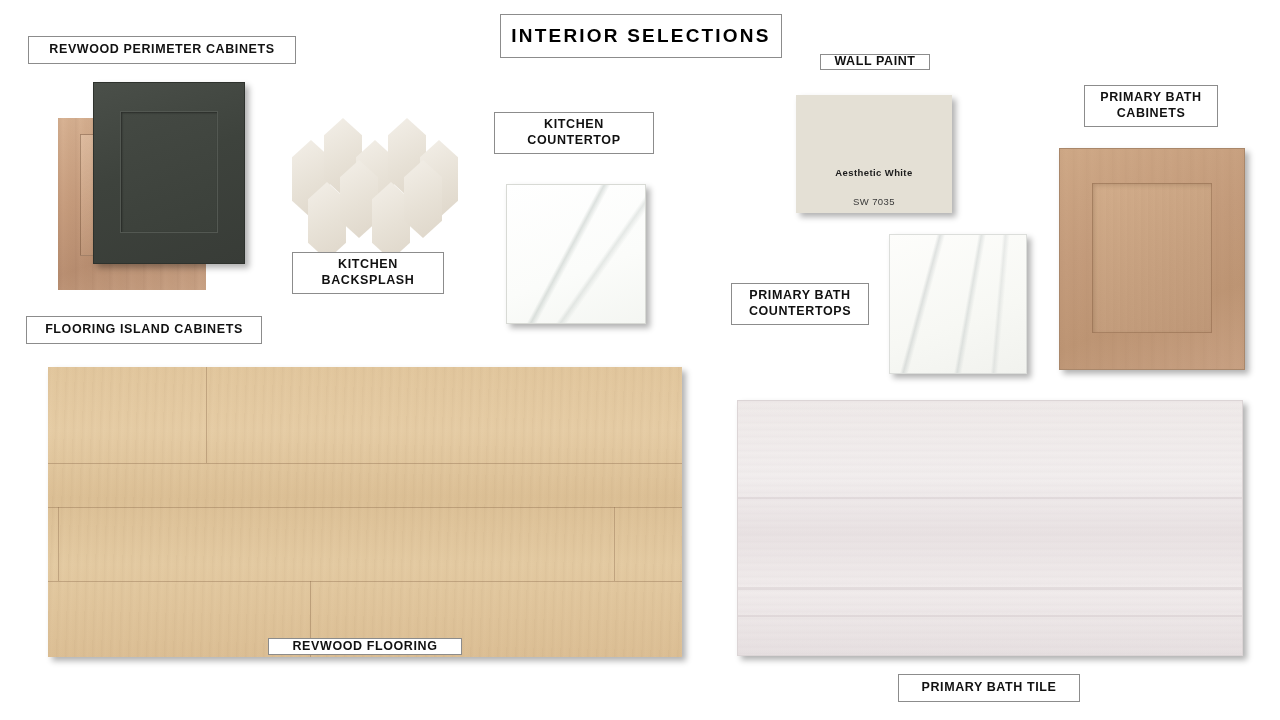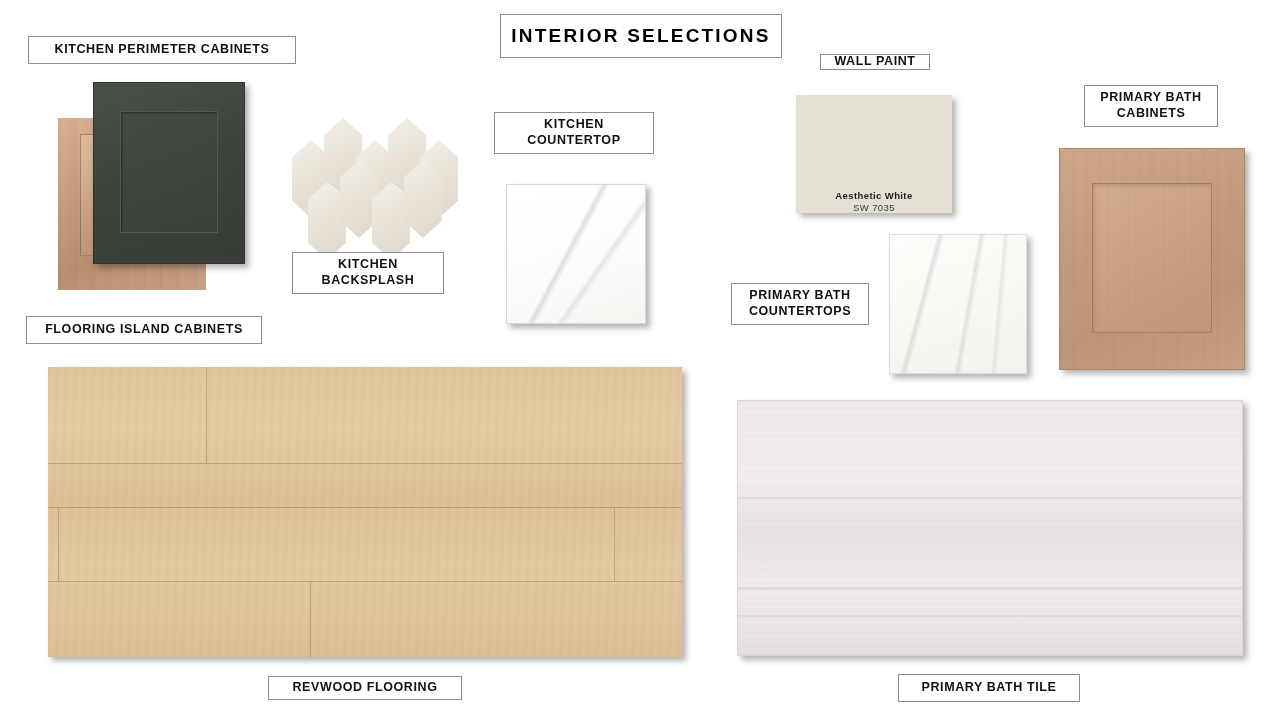--- a/index.html
+++ b/index.html
@@ -114,33 +114,34 @@
   }
 
   
   #wall-paint {
     left: 796px; top: 95px; width: 156px; height: 118px;
     background: #e4e0d5;
     display: flex;
     flex-direction: column;
     align-items: center;
     justify-content: flex-end;
+    padding-bottom: 6px;
     box-sizing: border-box;
   }
   #wall-paint .pname {
     font-size: 9.5px;
     font-weight: bold;
     letter-spacing: 0.4px;
     color: #1c1c1c;
   }
   #wall-paint .pcode {
     font-size: 9.5px;
     letter-spacing: 0.4px;
     color: #3a3a3a;
-    margin-top: 1px;
+    margin-top: 18px;
   }
 
   
   #bath-counter {
     left: 889px; top: 234px; width: 138px; height: 140px;
     background:
       linear-gradient(105deg, rgba(190,195,195,0.0) 27%, rgba(170,178,178,0.35) 29%, rgba(190,195,195,0.0) 32%),
       linear-gradient(100deg, rgba(190,195,195,0.0) 55%, rgba(165,175,175,0.30) 57%, rgba(190,195,195,0.0) 60%),
       linear-gradient(95deg, rgba(190,195,195,0.0) 76%, rgba(175,182,182,0.25) 78%, rgba(190,195,195,0.0) 81%),
       linear-gradient(160deg, #fdfdfb 0%, #f7f8f4 60%, #f1f2ee 100%);
@@ -196,21 +197,21 @@
 
 <div class="title-box">INTERIOR SELECTIONS</div>
 
 <div class="sample" id="wood-back">
   <div id="wood-back-inner"></div>
 </div>
 <div class="sample shadow" id="dark-door">
   <div id="dark-door-inner"></div>
 </div>
 
-<div class="label-box" style="left:28px; top:36px; width:268px; height:28px;">KITCHEN PERIMETER CABINETS</div>
+<div class="label-box" style="left:28px; top:36px; width:268px; height:28px;">REVWOOD PERIMETER CABINETS</div>
 
 <div class="label-box" style="left:26px; top:316px; width:236px; height:28px;">FLOORING ISLAND CABINETS</div>
 
 <div class="sample" id="backsplash">
   <div class="picket" style="left:4px;  top:30px;"></div>
   <div class="picket" style="left:36px; top:8px;"></div>
   <div class="picket" style="left:68px; top:30px;"></div>
   <div class="picket" style="left:100px; top:8px;"></div>
   <div class="picket" style="left:132px; top:30px;"></div>
   <div class="picket" style="left:20px; top:72px;"></div>
@@ -245,20 +246,20 @@
 <div class="sample shadow" id="flooring">
   <div class="plank-line" style="left:0; top:96px; width:340px; height:1px;"></div>
   <div class="plank-line" style="left:340px; top:96px; width:294px; height:1px;"></div>
   <div class="plank-line" style="left:0; top:140px; width:634px; height:1px;"></div>
   <div class="plank-line" style="left:0; top:214px; width:634px; height:1px;"></div>
   <div class="plank-line" style="left:10px; top:140px; width:1px; height:74px;"></div>
   <div class="plank-line" style="left:566px; top:140px; width:1px; height:74px;"></div>
   <div class="plank-line" style="left:262px; top:214px; width:1px; height:76px;"></div>
   <div class="plank-line" style="left:158px; top:0; width:1px; height:96px;"></div>
 </div>
-<div class="label-box" style="left:268px; top:676px; width:194px; height:24px;">REVWOOD FLOORING</div>
+<div class="label-box" style="left:268px; top:638px; width:194px; height:17px;">REVWOOD FLOORING</div>
 
 <div class="sample shadow" id="bath-tile">
   <div class="tile-band" style="top:96px; height:2px;"></div>
   <div class="tile-band" style="top:186px; height:3px;"></div>
   <div class="tile-band" style="top:214px; height:2px;"></div>
 </div>
 <div class="label-box" style="left:898px; top:674px; width:182px; height:28px;">PRIMARY BATH TILE</div>
 
 </body></html>

